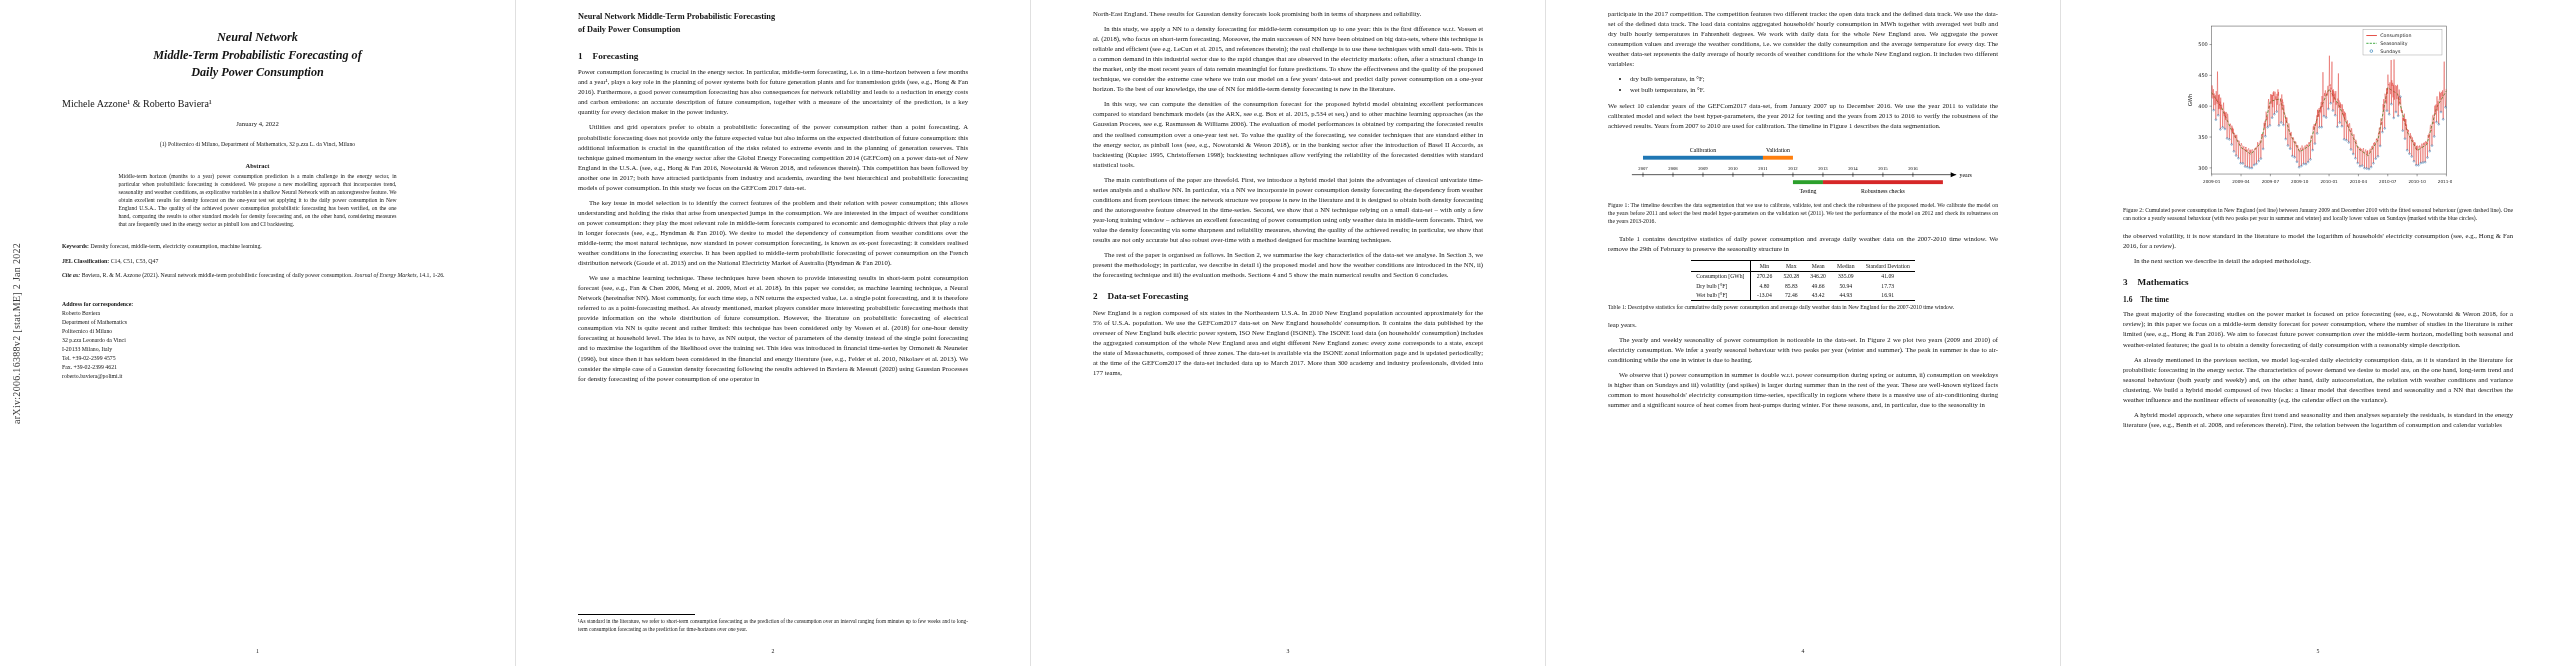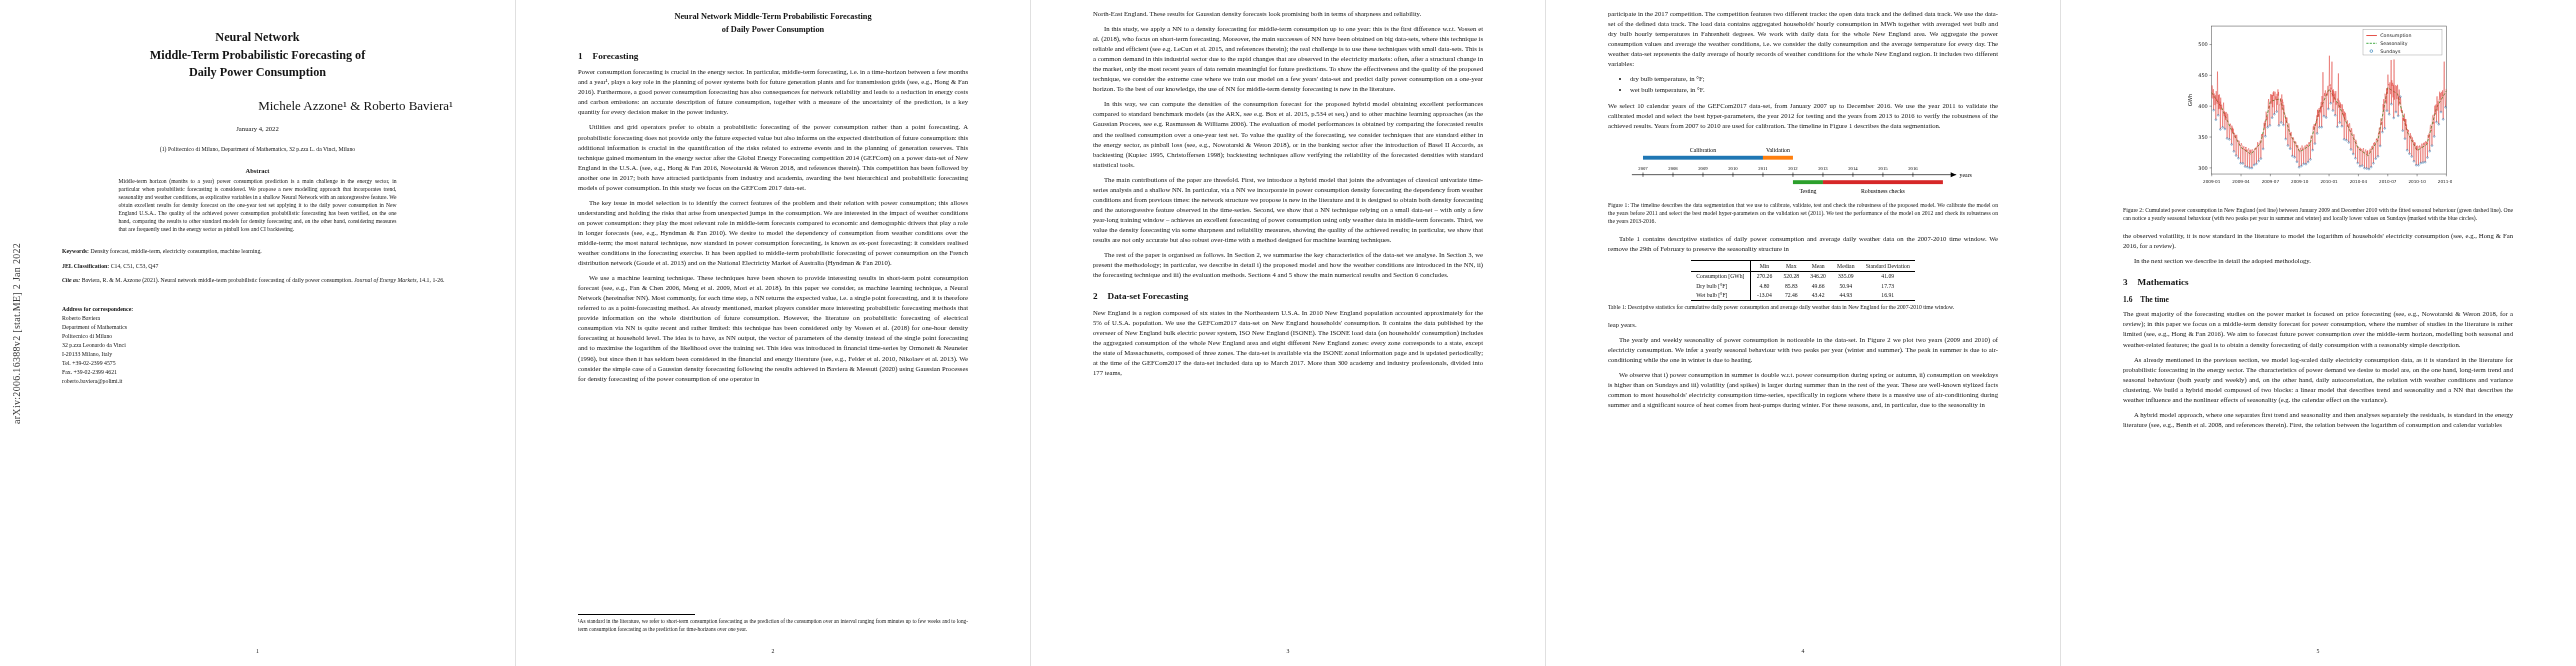--- a/index.html
+++ b/index.html
@@ -30,36 +30,36 @@
   .bold { font-weight: bold; }
   .italic { font-style: italic; }
   .pre-line { white-space: pre-line; }
 
   .section { font-size: 9.2px; font-weight: bold; margin: 11px 0 6.7px 0; }
   .section .sec-num { margin-right: 10px; }
   .subsection { font-size: 7.5px; font-weight: bold; margin: 7.8px 0 5.6px 0; }
   .subsection .sec-num { margin-right: 7.8px; }
 
   .running-title {
-    font-size: 8.3px; font-weight: bold; text-align: center;
+    font-size: 8.3px; font-weight: bold; text-align: left;
     line-height: 1.5; white-space: pre-line; margin: 2.2px 0 14.5px 0;
   }
 
   
   .arxiv-stamp {
     position: absolute; left: 6.7px; top: 0; height: 667px; width: 19px;
     display: flex; align-items: center; justify-content: center;
     writing-mode: vertical-rl; transform: rotate(180deg);
     font-size: 10px; letter-spacing: 0.3px; color: #3a3a3a; white-space: nowrap;
   }
   .p1-title {
     font-size: 12.2px; font-weight: bold; text-align: center;
-    line-height: 1.45; white-space: pre-line; margin: 0 0 15.6px 0;
-  }
-  .p1-authors { text-align: right; font-size: 13px; margin-bottom: 11px; }
+    line-height: 1.45; white-space: pre-line; margin: 0 0 15.6px 0; font-style: italic;
+  }
+  .p1-authors { text-align: left; font-size: 10px; margin-bottom: 11px; }
   .p1-date { text-align: center; font-size: 6.7px; margin-bottom: 14.5px; }
   .p1-affil { font-size: 5.8px; text-align: center; margin-bottom: 14.5px; }
   .abstract { width: 278px; margin: 0 auto 13.3px auto; }
   .abstract-title { text-align: center; font-weight: bold; font-size: 6.4px; margin-bottom: 4.4px; }
   .abstract-text { font-size: 5.6px; line-height: 1.42; text-align: justify; margin: 0; }
   .meta-line { font-size: 5.8px; line-height: 1.5; margin: 0 0 6.1px 0; text-align: justify; }
   .correspondence { margin-top: 20px; font-size: 5.8px; line-height: 1.55; }
 
   .page-number {
     position: absolute; bottom: 13.3px; left: 0; right: 0;

